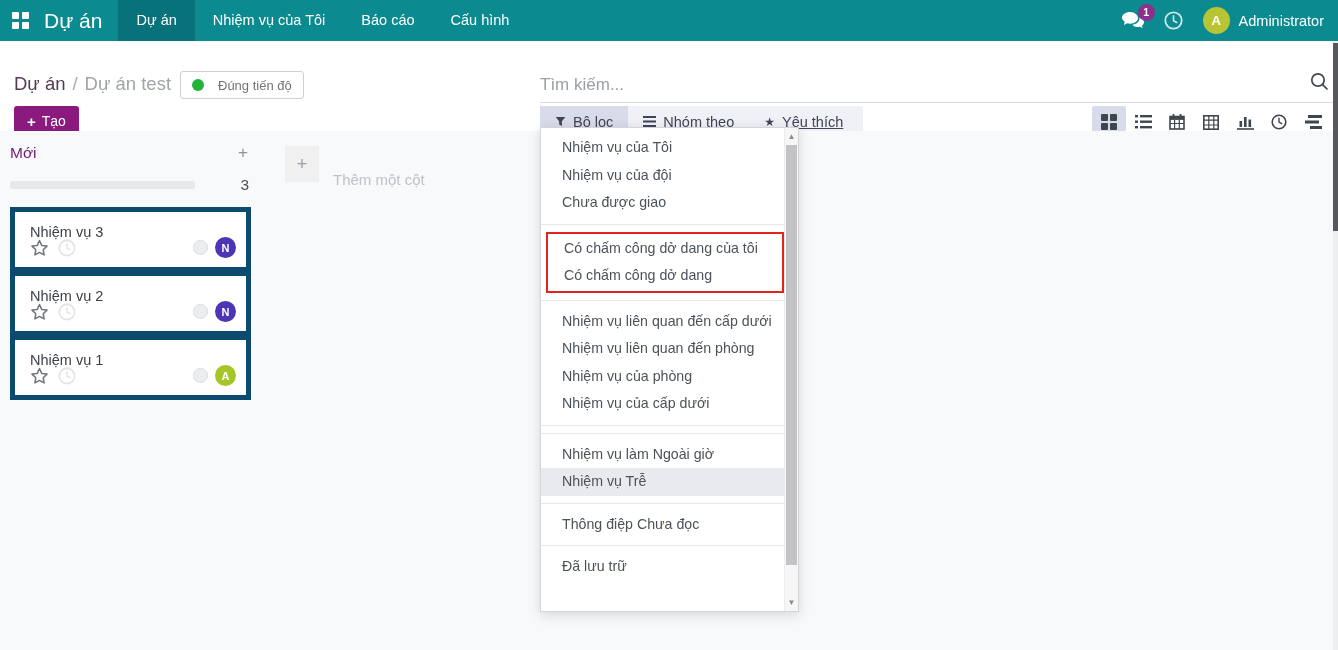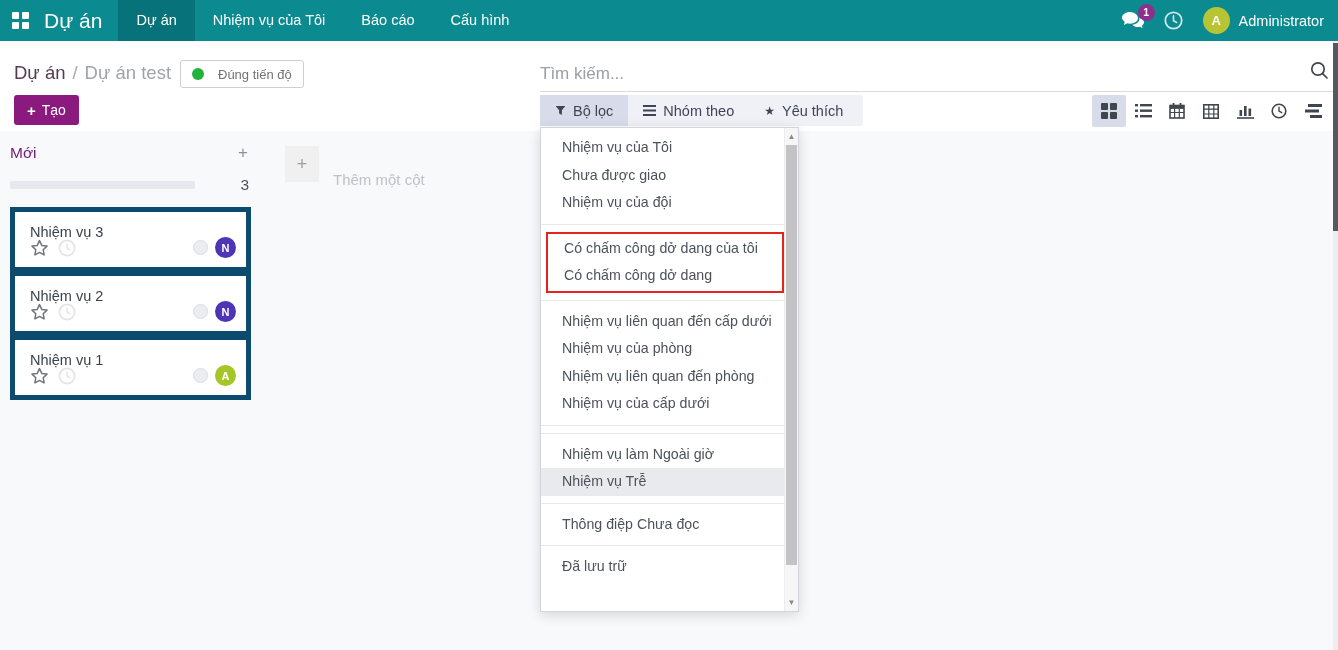--- a/index.html
+++ b/index.html
@@ -16,39 +16,39 @@
   .nav-item { font-size:14.5px; line-height:41px; padding:0 18px; cursor:pointer; white-space:nowrap; }
   .nav-item.active { background:#077279; }
   .topbar-right { margin-left:auto; display:flex; align-items:center; gap:20px; padding-right:14px; }
   .icon-btn { position:relative; display:flex; align-items:center; cursor:pointer; }
   .msg-badge { position:absolute; top:-8px; right:-11px; min-width:17px; height:17px; border-radius:50%; background:#8e2e8d; color:#fff; font-size:10.5px; line-height:17px; text-align:center; font-weight:bold; }
   .user-menu { display:flex; align-items:center; gap:9px; cursor:pointer; }
   .avatar { width:27px; height:27px; border-radius:50%; background:#b7c434; color:#fff; font-size:13px; font-weight:bold; display:flex; align-items:center; justify-content:center; }
   .user-name { font-size:14.5px; }
 
   
-  .control-panel { position:absolute; left:0; top:46px; width:1338px; height:90px; background:#fff; }
+  .control-panel { position:absolute; left:0; top:57px; width:1338px; height:90px; background:#fff; }
   .breadcrumb { position:absolute; left:14px; top:16px; font-size:18.5px; }
   .breadcrumb .root { color:#543a50; cursor:pointer; }
   .breadcrumb .sep { color:#a6aab0; margin:0 7px; }
   .breadcrumb .current { color:#a0a5ab; }
   .status-badge { position:absolute; left:180px; top:14px; height:28px; border:1px solid #cfcfcf; border-radius:3px; background:#fff; display:flex; align-items:center; gap:6px; padding:0 11px; cursor:pointer; }
   .status-dot { width:12px; height:12px; border-radius:50%; background:#23b33a; }
   .status-label { font-size:13px; color:#737373;margin-left:8px; }
   .create-btn { position:absolute; left:14px; top:49px; height:30px; background:#8a1a7d; color:#fff; border:none; border-radius:3px; font-size:14px; padding:0 13px; cursor:pointer; font-family:inherit; display:flex; align-items:center; gap:6px; }
   .create-btn .plus { font-weight:bold; font-size:15px; }
 
   .search-area { position:absolute; left:540px; top:10px; width:798px; height:35px; }
   .search-input { width:100%; height:100%; border:none; outline:none; font-size:17px; color:#4d7c0f; font-family:inherit; background:transparent; }
   .search-input::placeholder { color:#9aa0a6; }
   .search-underline { position:absolute; left:540px; top:45px; width:798px; border-top:1px solid #d8dadd; }
   .search-icon { position:absolute; left:1310px; top:15px; cursor:pointer; }
 
   .filter-bar { position:absolute; left:540px; top:49px; width:323px; height:31px; background:#f0f1f7; border-radius:2px; display:flex; }
-  .fb-btn { display:flex; align-items:center; gap:7px; padding:0 15px; font-size:14.5px; color:#3f4557; cursor:pointer; border-radius:0; white-space:nowrap; }
+  .fb-btn { display:flex; align-items:center; gap:7px; padding:0 15px; font-size:14.5px; color:#3f4557; cursor:pointer; border-radius:0; white-space:nowrap;text-decoration:underline; }
   .fb-btn.active { background:#d8dbea; }
   .fb-btn svg, .fb-btn .star { flex:0 0 auto; }
   .fb-btn .star { font-size:12px; }
 
   .view-switcher { position:absolute; left:1092px; top:49px; height:32px; display:flex; }
   .vs-btn { width:34px; height:32px; display:flex; align-items:center; justify-content:center; cursor:pointer; border-radius:2px; }
   .vs-btn.active { background:#d8dbea; }
   .kanban-glyph { width:16px; height:16px; display:grid; grid-template-columns:7px 7px; grid-template-rows:7px 7px; gap:2px; }
   .kanban-glyph span { background:#40464e; border-radius:1px; }
 
@@ -317,31 +317,31 @@
       </div>
     </div>
 
     <div class="add-col-btn">+</div>
     <div class="add-col-label">Thêm một cột</div>
   </div>
 
   <div class="dropdown">
     <div class="menu">
       <div class="menu-item">Nhiệm vụ của Tôi</div>
+      <div class="menu-item">Nhiệm vụ của đội</div>
       <div class="menu-item">Chưa được giao</div>
-      <div class="menu-item">Nhiệm vụ của đội</div>
       <div class="menu-divider"></div>
       <div class="red-box" style="border-color: rgb(227, 36, 29);">
         <div class="menu-item">Có chấm công dở dang của tôi</div>
         <div class="menu-item">Có chấm công dở dang</div>
       </div>
       <div class="menu-divider"></div>
       <div class="menu-item">Nhiệm vụ liên quan đến cấp dưới</div>
+      <div class="menu-item">Nhiệm vụ liên quan đến phòng</div>
       <div class="menu-item">Nhiệm vụ của phòng</div>
-      <div class="menu-item">Nhiệm vụ liên quan đến phòng</div>
       <div class="menu-item">Nhiệm vụ của cấp dưới</div>
       <div class="menu-divider"></div>
       <div class="menu-divider"></div>
       <div class="menu-item">Nhiệm vụ làm Ngoài giờ</div>
       <div class="menu-item hovered">Nhiệm vụ Trễ</div>
       <div class="menu-divider"></div>
       <div class="menu-item">Thông điệp Chưa đọc</div>
       <div class="menu-divider"></div>
       <div class="menu-item">Đã lưu trữ</div>
     </div>

